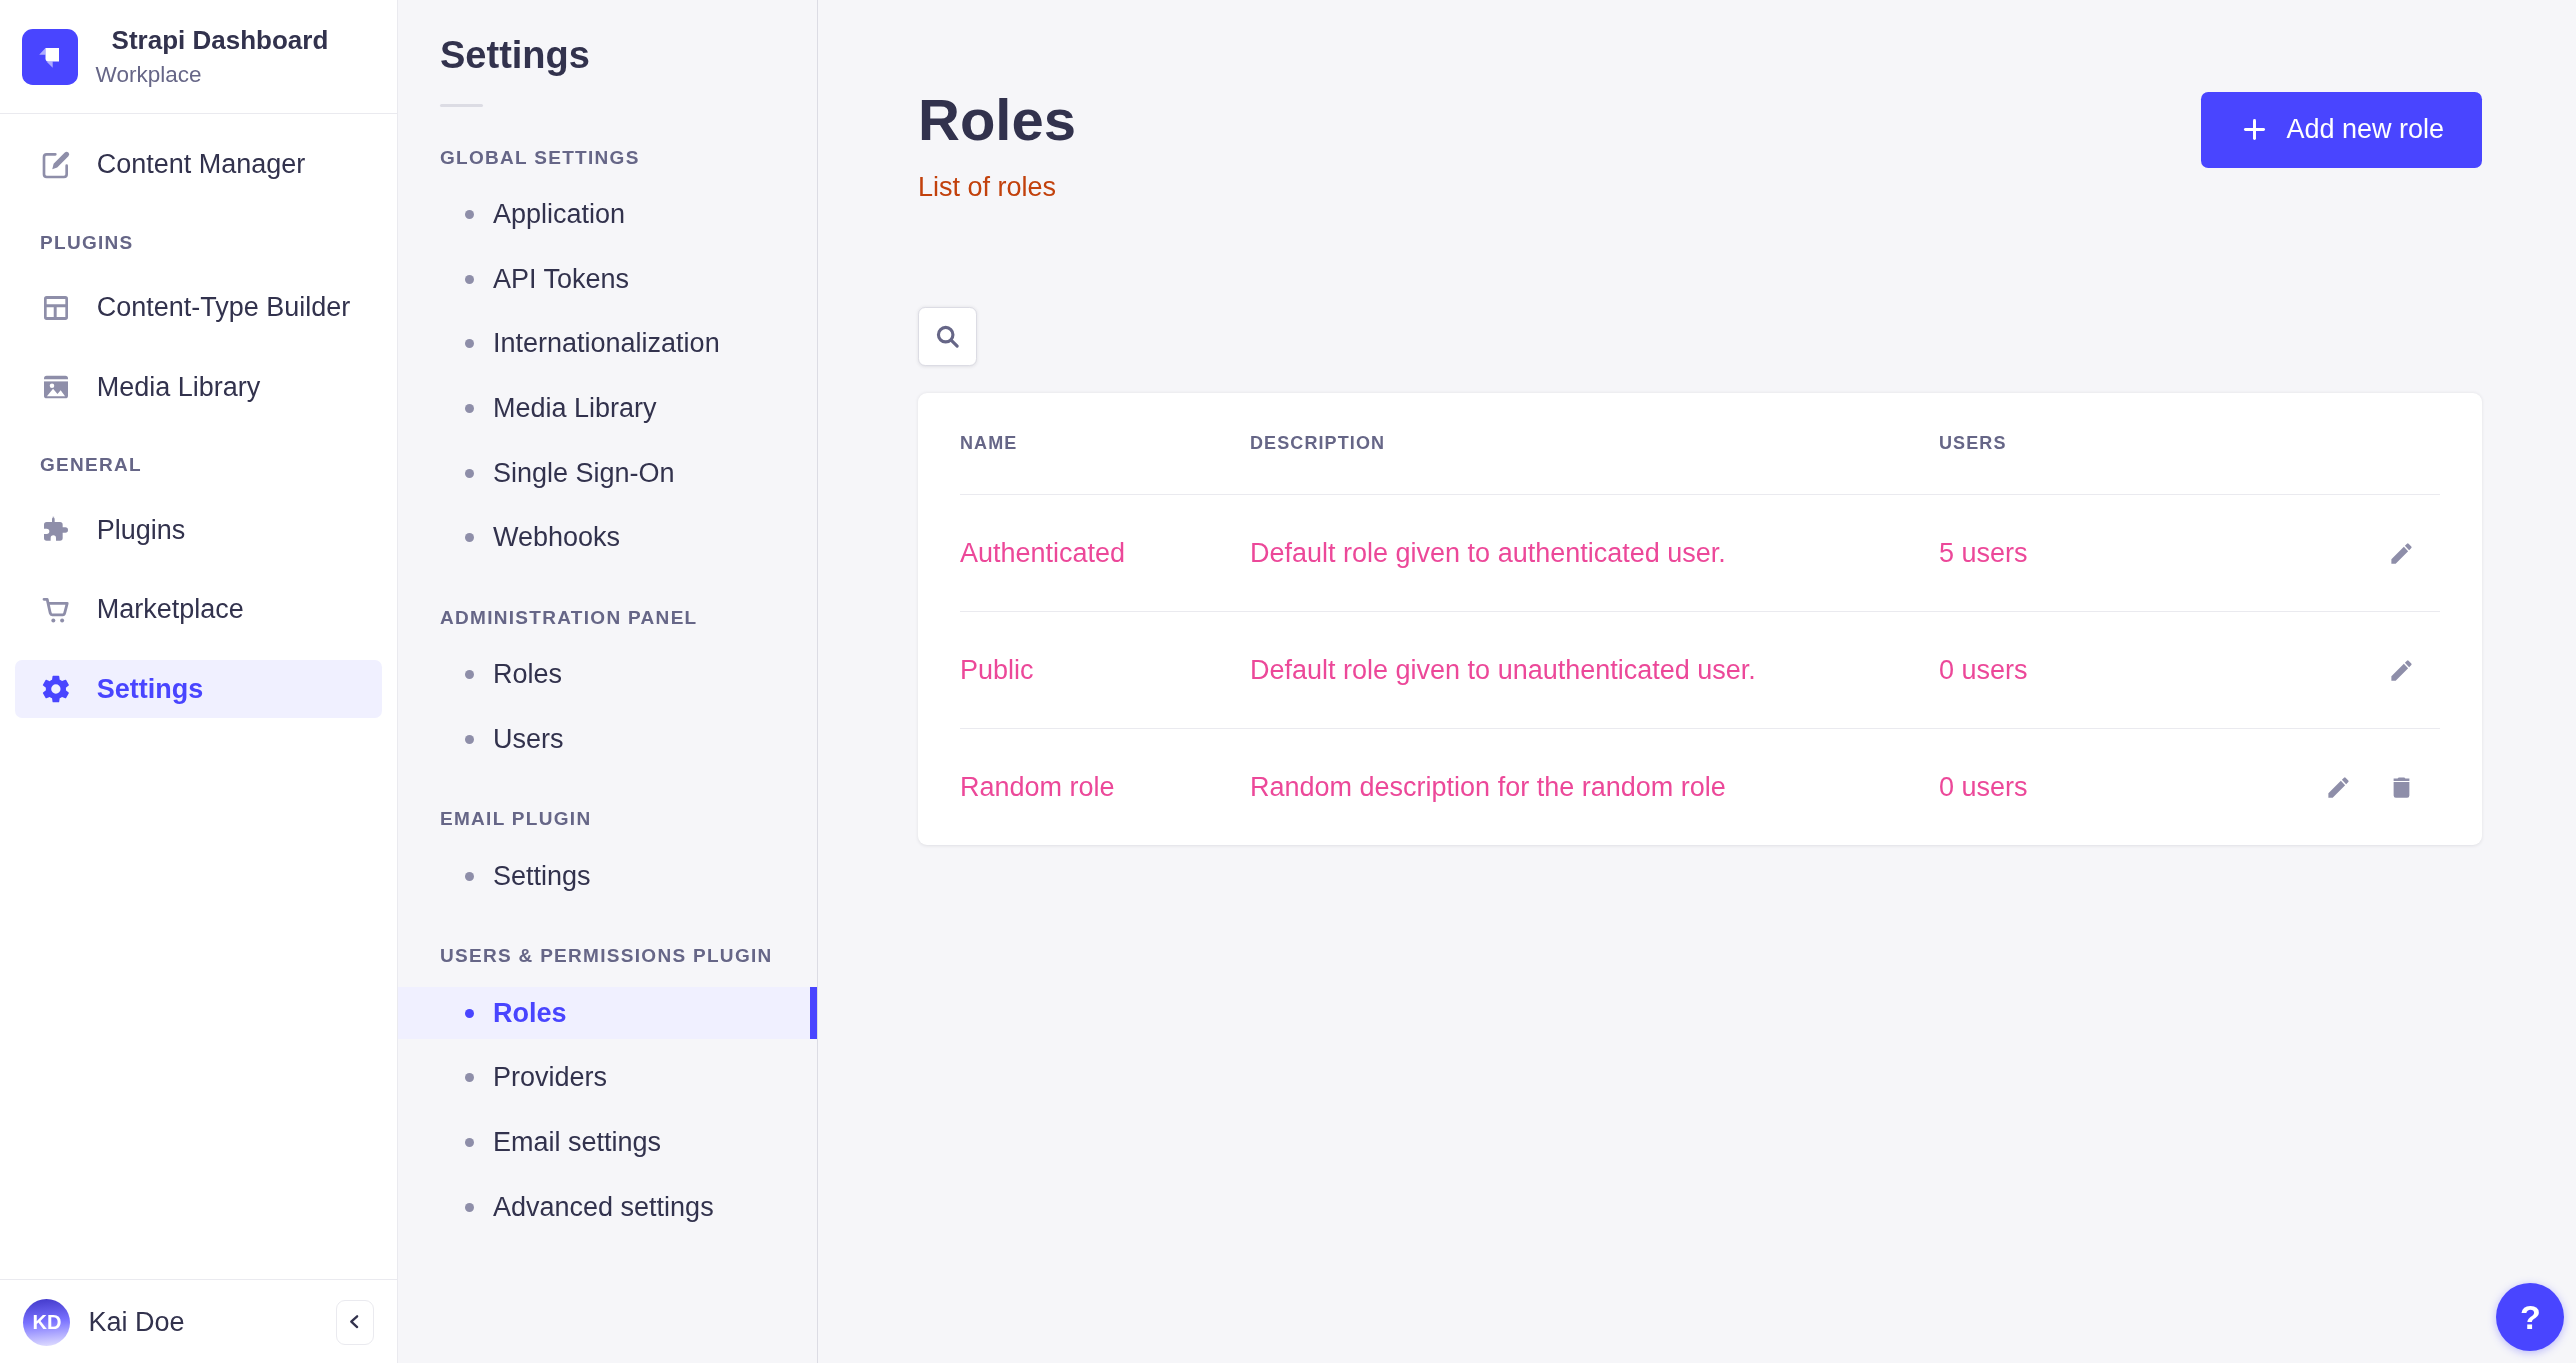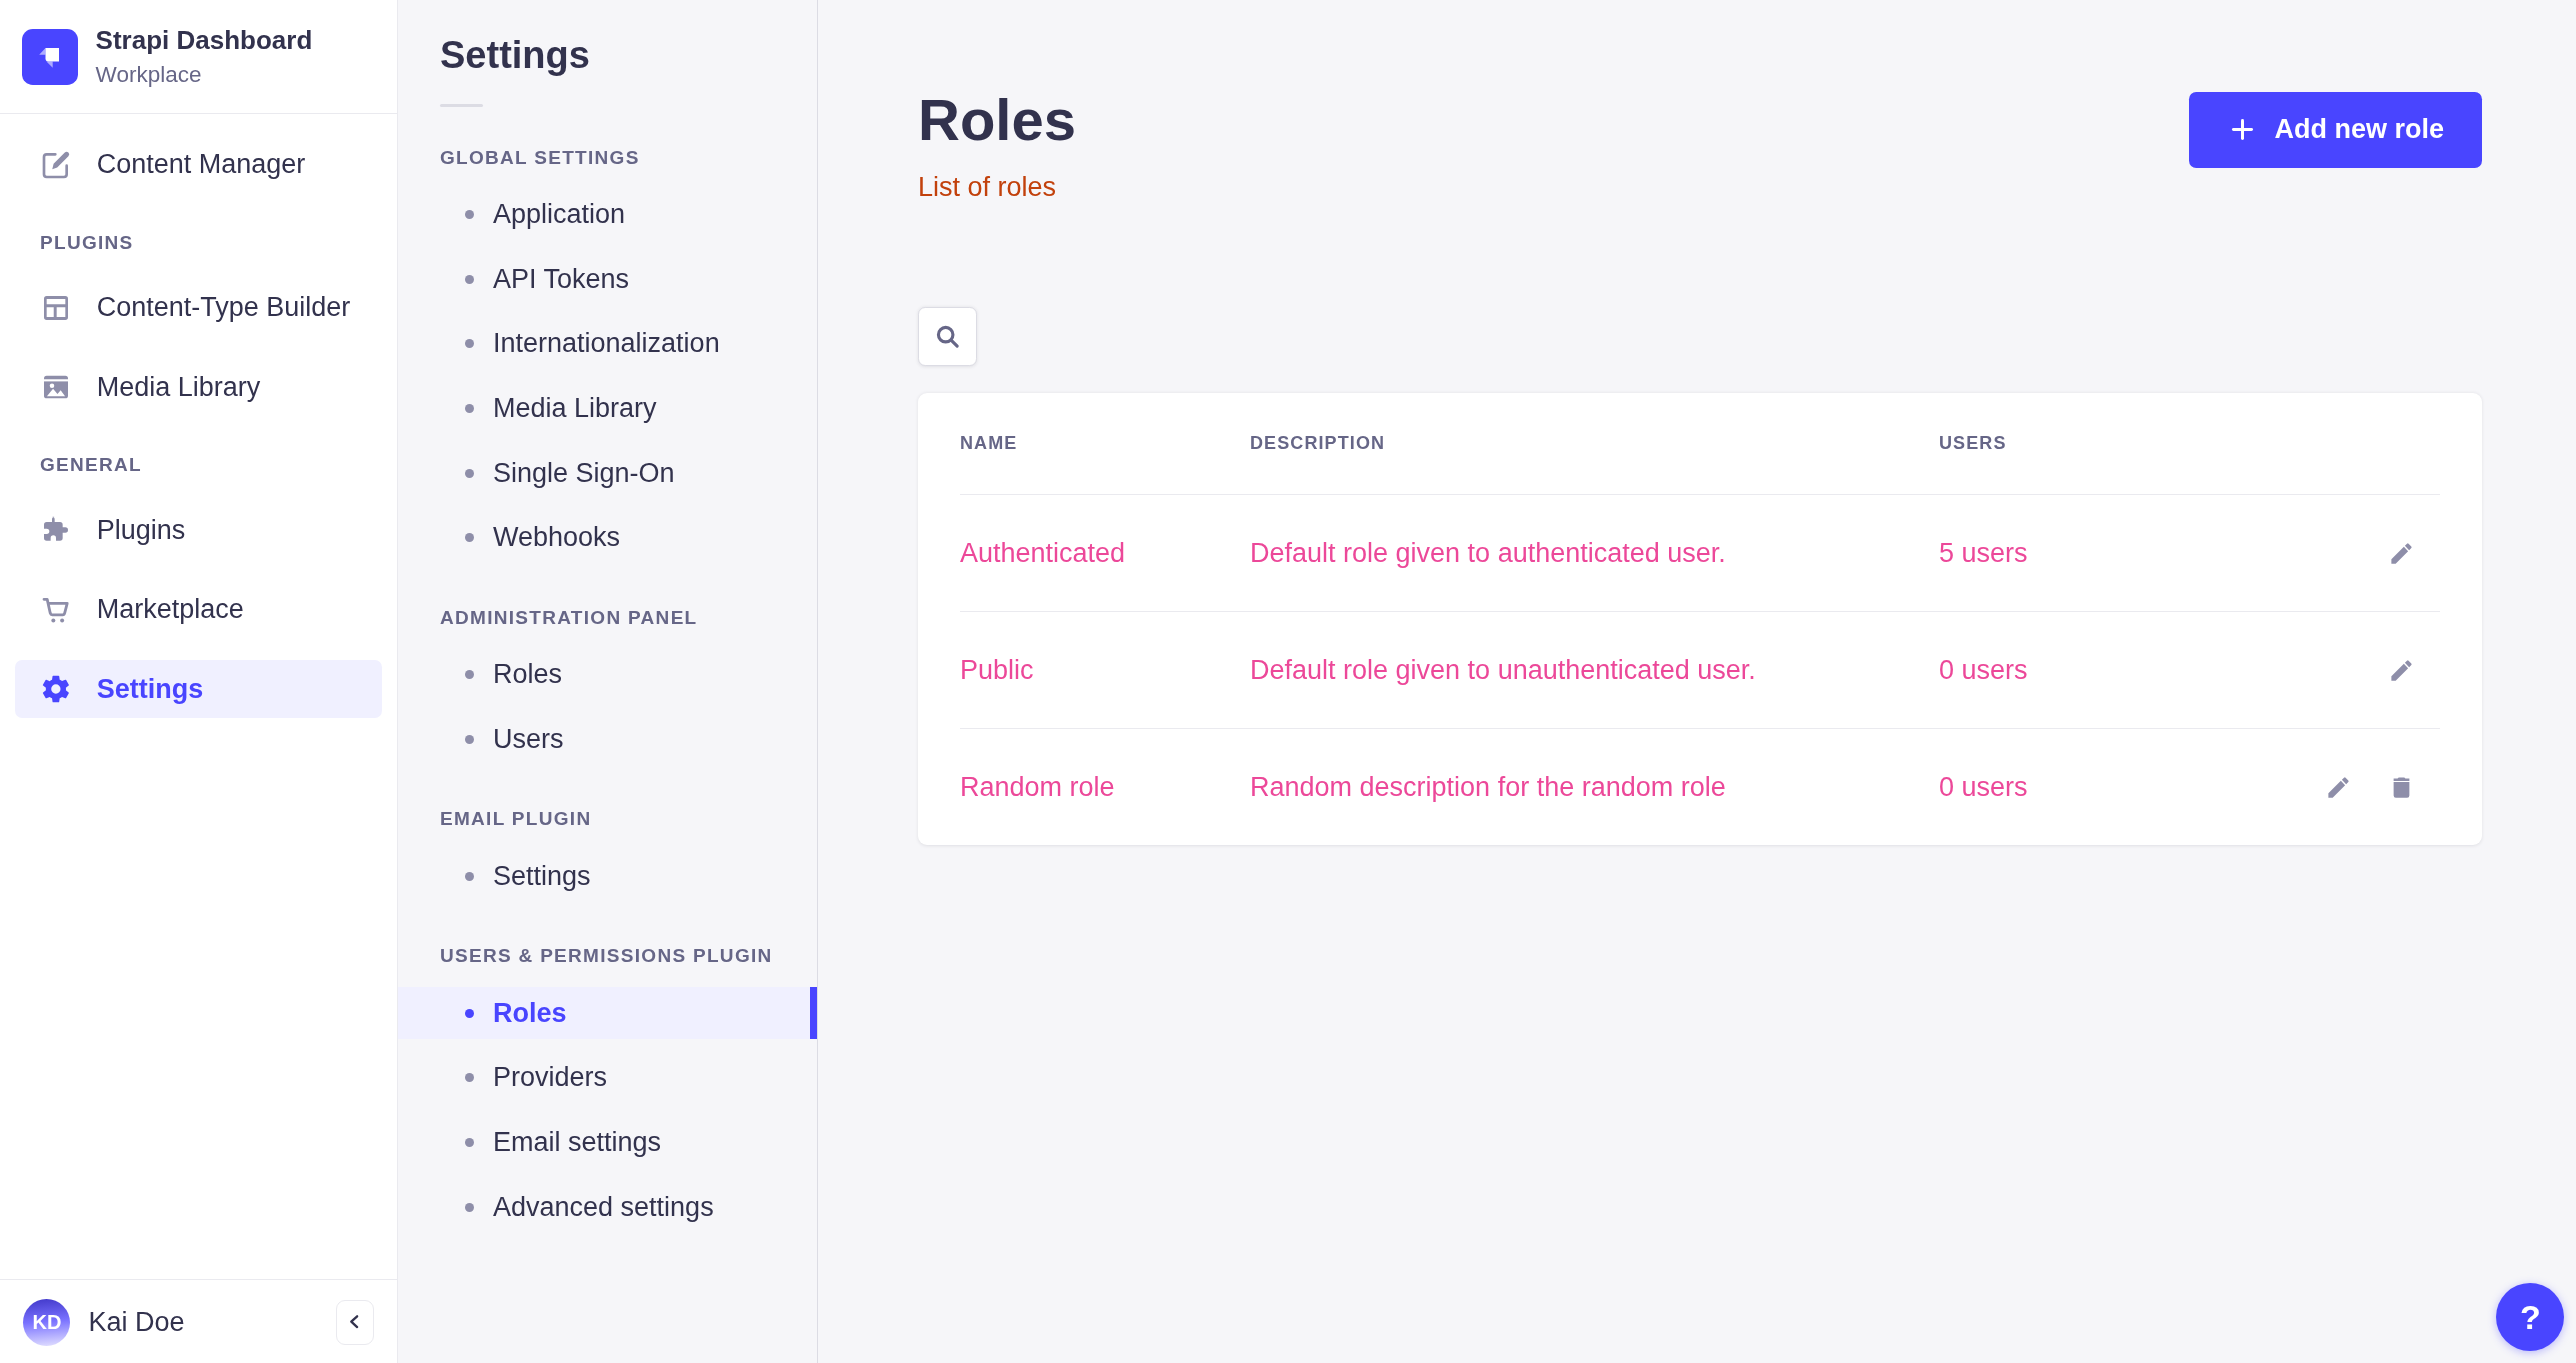--- a/index.html
+++ b/index.html
@@ -18,21 +18,21 @@
     display: flex; flex-direction: column;
   }
   .brand {
     display: flex; align-items: center; gap: 18px;
     height: 114px; padding: 0 21.6px; border-bottom: 1.8px solid #eaeaef;
   }
   .brand-logo {
     width: 56px; height: 56px; border-radius: 10.8px; background: #4945ff;
     display: flex; align-items: center; justify-content: center; flex: none;
   }
-  .brand-title { font-size: 26px; font-weight: bold; color: #32324d; }
+  .brand-title { font-size: 26px; font-weight: bold; color: #32324d; margin-left: 16px; }
   .brand-sub { font-size: 22.5px; color: #666687; margin-top: 6.3px; }
 
   .nav { flex: 1; padding-top: 21.6px; overflow: hidden; }
   .nav-item {
     display: flex; align-items: center; gap: 23.4px;
     height: 58px; margin: 0 15.3px 21.6px; padding-left: 24px;
     border-radius: 7.2px; cursor: pointer;
   }
   .nav-item .icon { width: 34px; height: 34px; display: flex; align-items: center; justify-content: center; flex: none; }
   .nav-label { font-size: 27px; font-weight: 500; color: #32324d; }
@@ -84,21 +84,21 @@
   .active-bar { position: absolute; right: 0; top: 0; bottom: 0; width: 7.2px; background: #4945ff; }
 
   
   .content { flex: 1; padding: 90px 94px 0 100px; }
   .content-header { display: flex; justify-content: space-between; align-items: flex-start; }
   .page-title { font-size: 58px; font-weight: bold; color: #32324d; line-height: 1.05; }
   .page-subtitle { font-size: 27px; color: #c2410c; margin-top: 21.6px; }
   .btn-primary {
     display: flex; align-items: center; gap: 16px;
     background: #4945ff; color: #ffffff; border: none; border-radius: 7.2px;
-    height: 76px; padding: 0 38px; font-size: 27px; font-weight: bold;
+    height: 76px; padding: 0 38px; font-size: 27px; font-weight: normal;
     font-family: "Liberation Sans", sans-serif; cursor: pointer; margin-top: 1.8px;
   }
   .search-btn {
     margin-top: 104px; width: 59px; height: 59px;
     background: #ffffff; border: 1.8px solid #dcdce4; border-radius: 7.2px;
     display: flex; align-items: center; justify-content: center;
     box-shadow: 0 0.9px 3.6px rgba(33,33,52,0.1); cursor: pointer;
   }
   .card {
     margin-top: 27px; background: #ffffff; border-radius: 9px;

